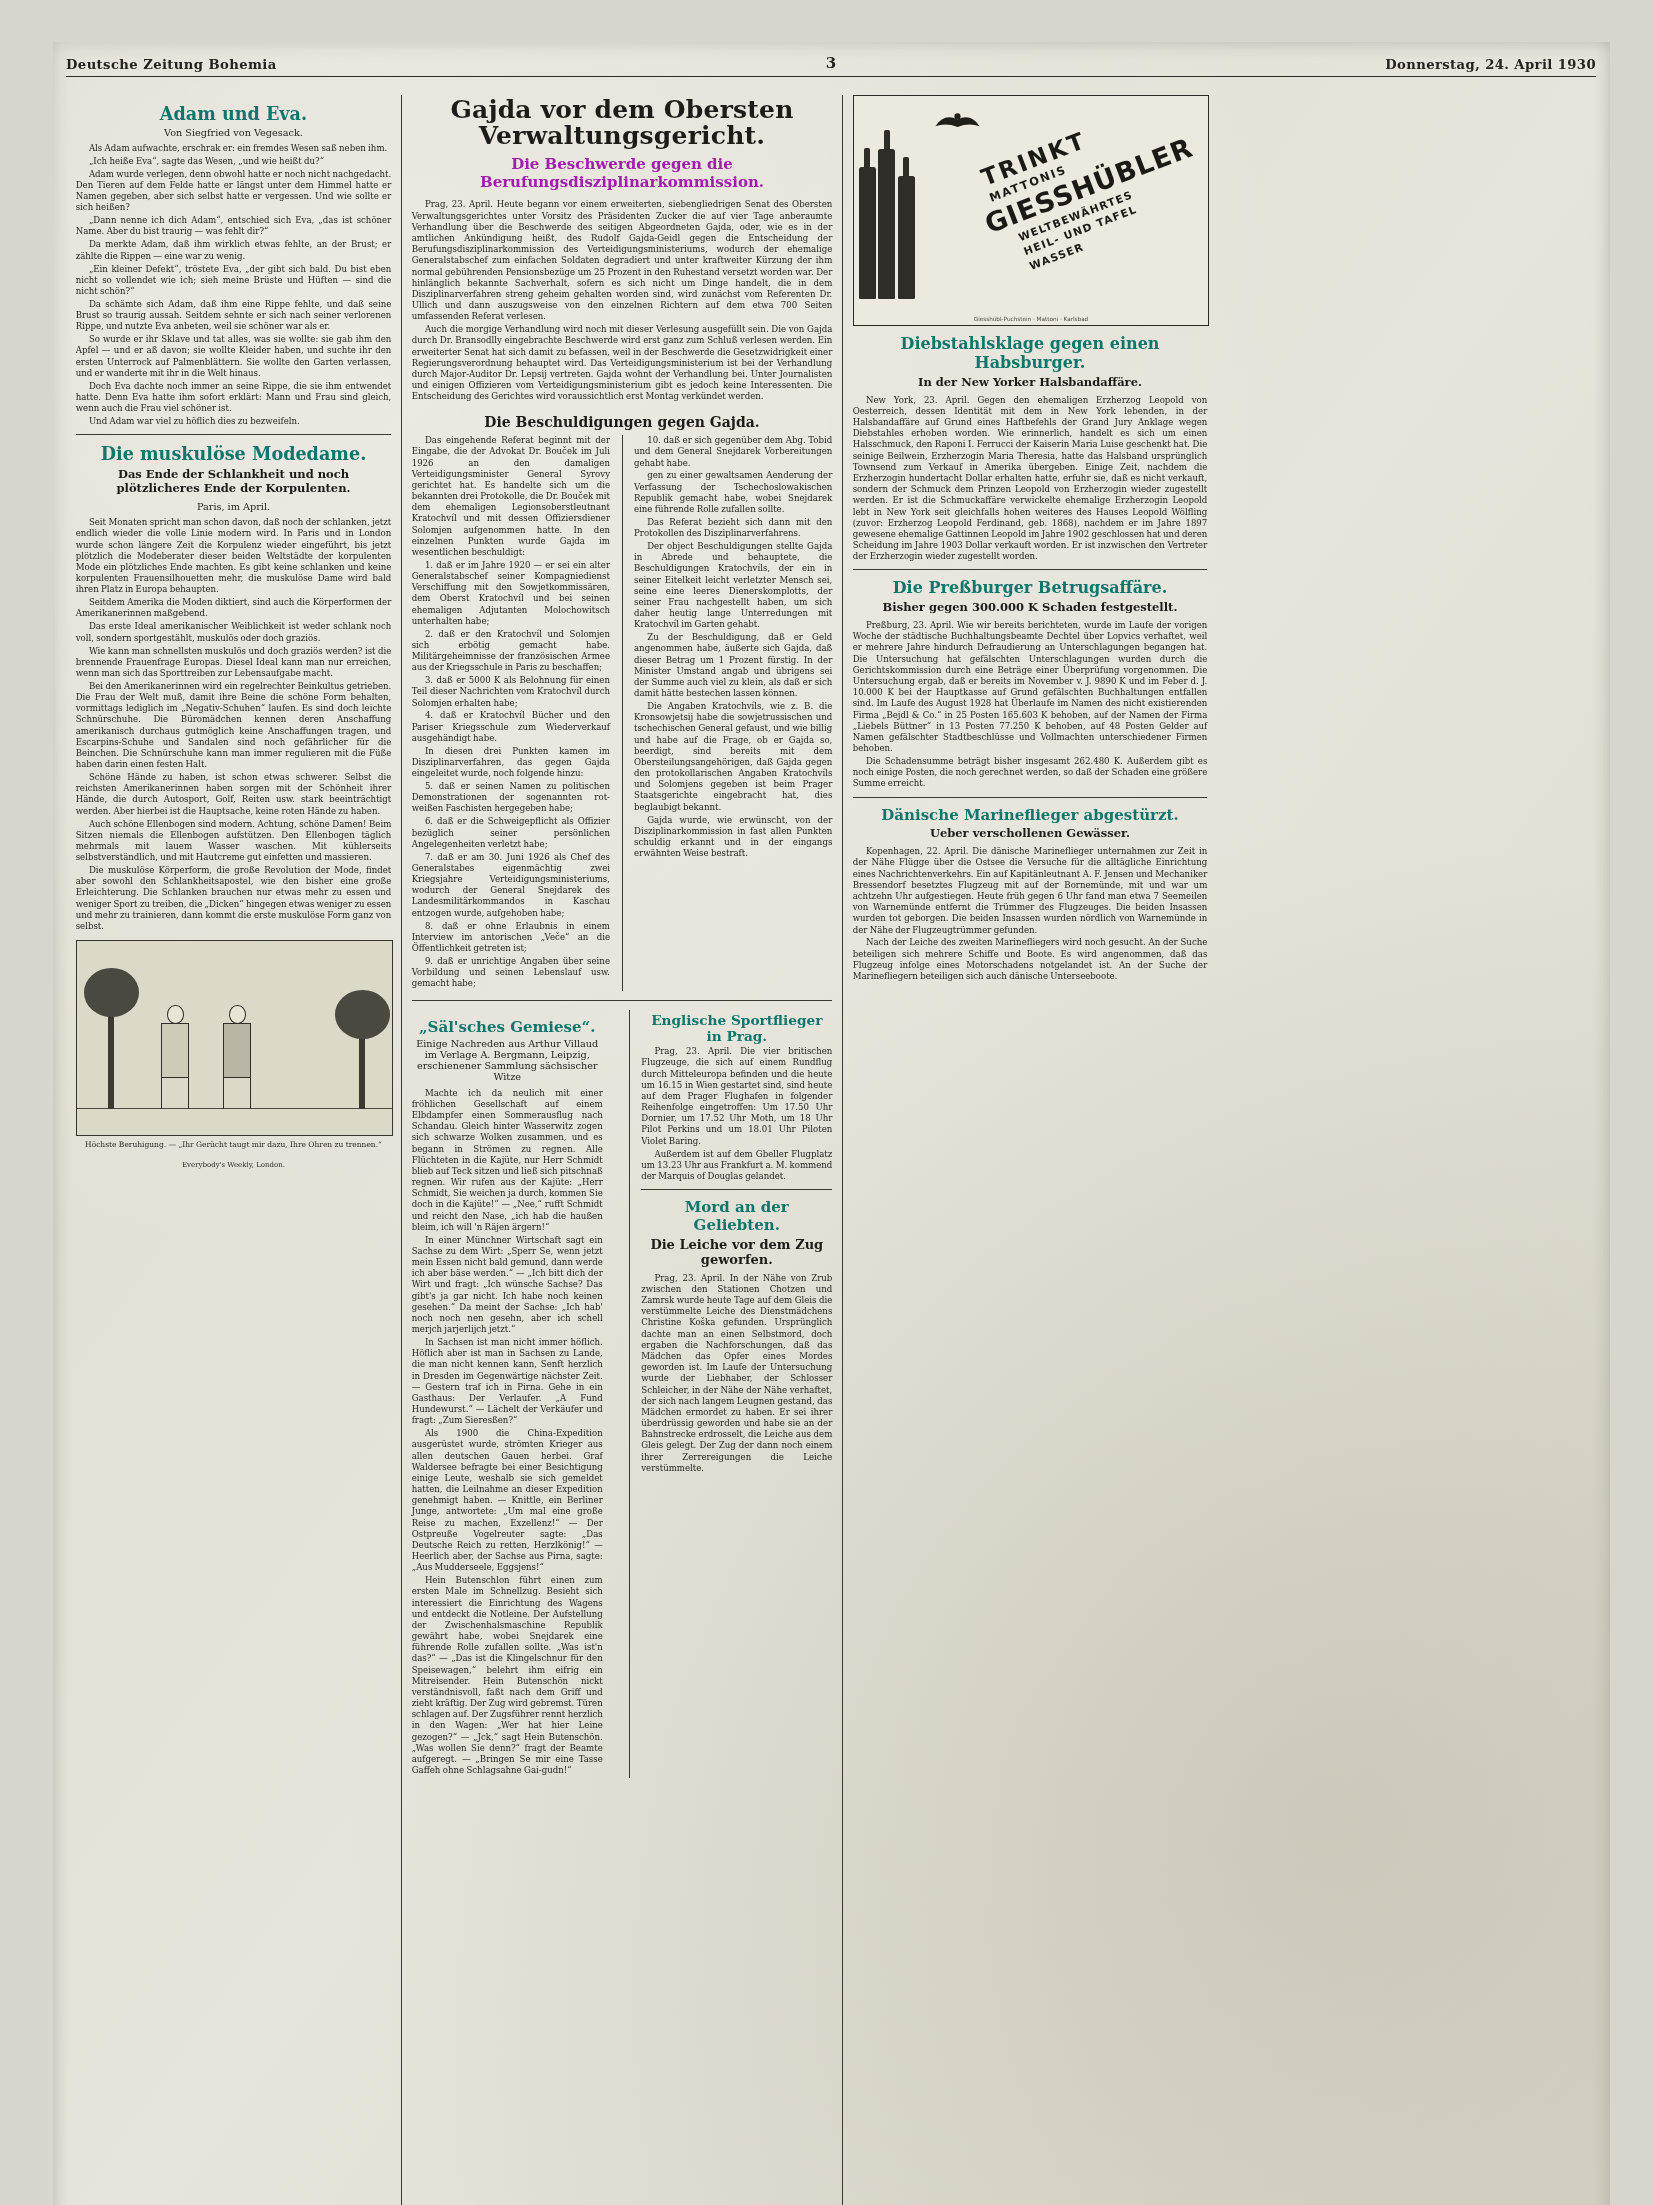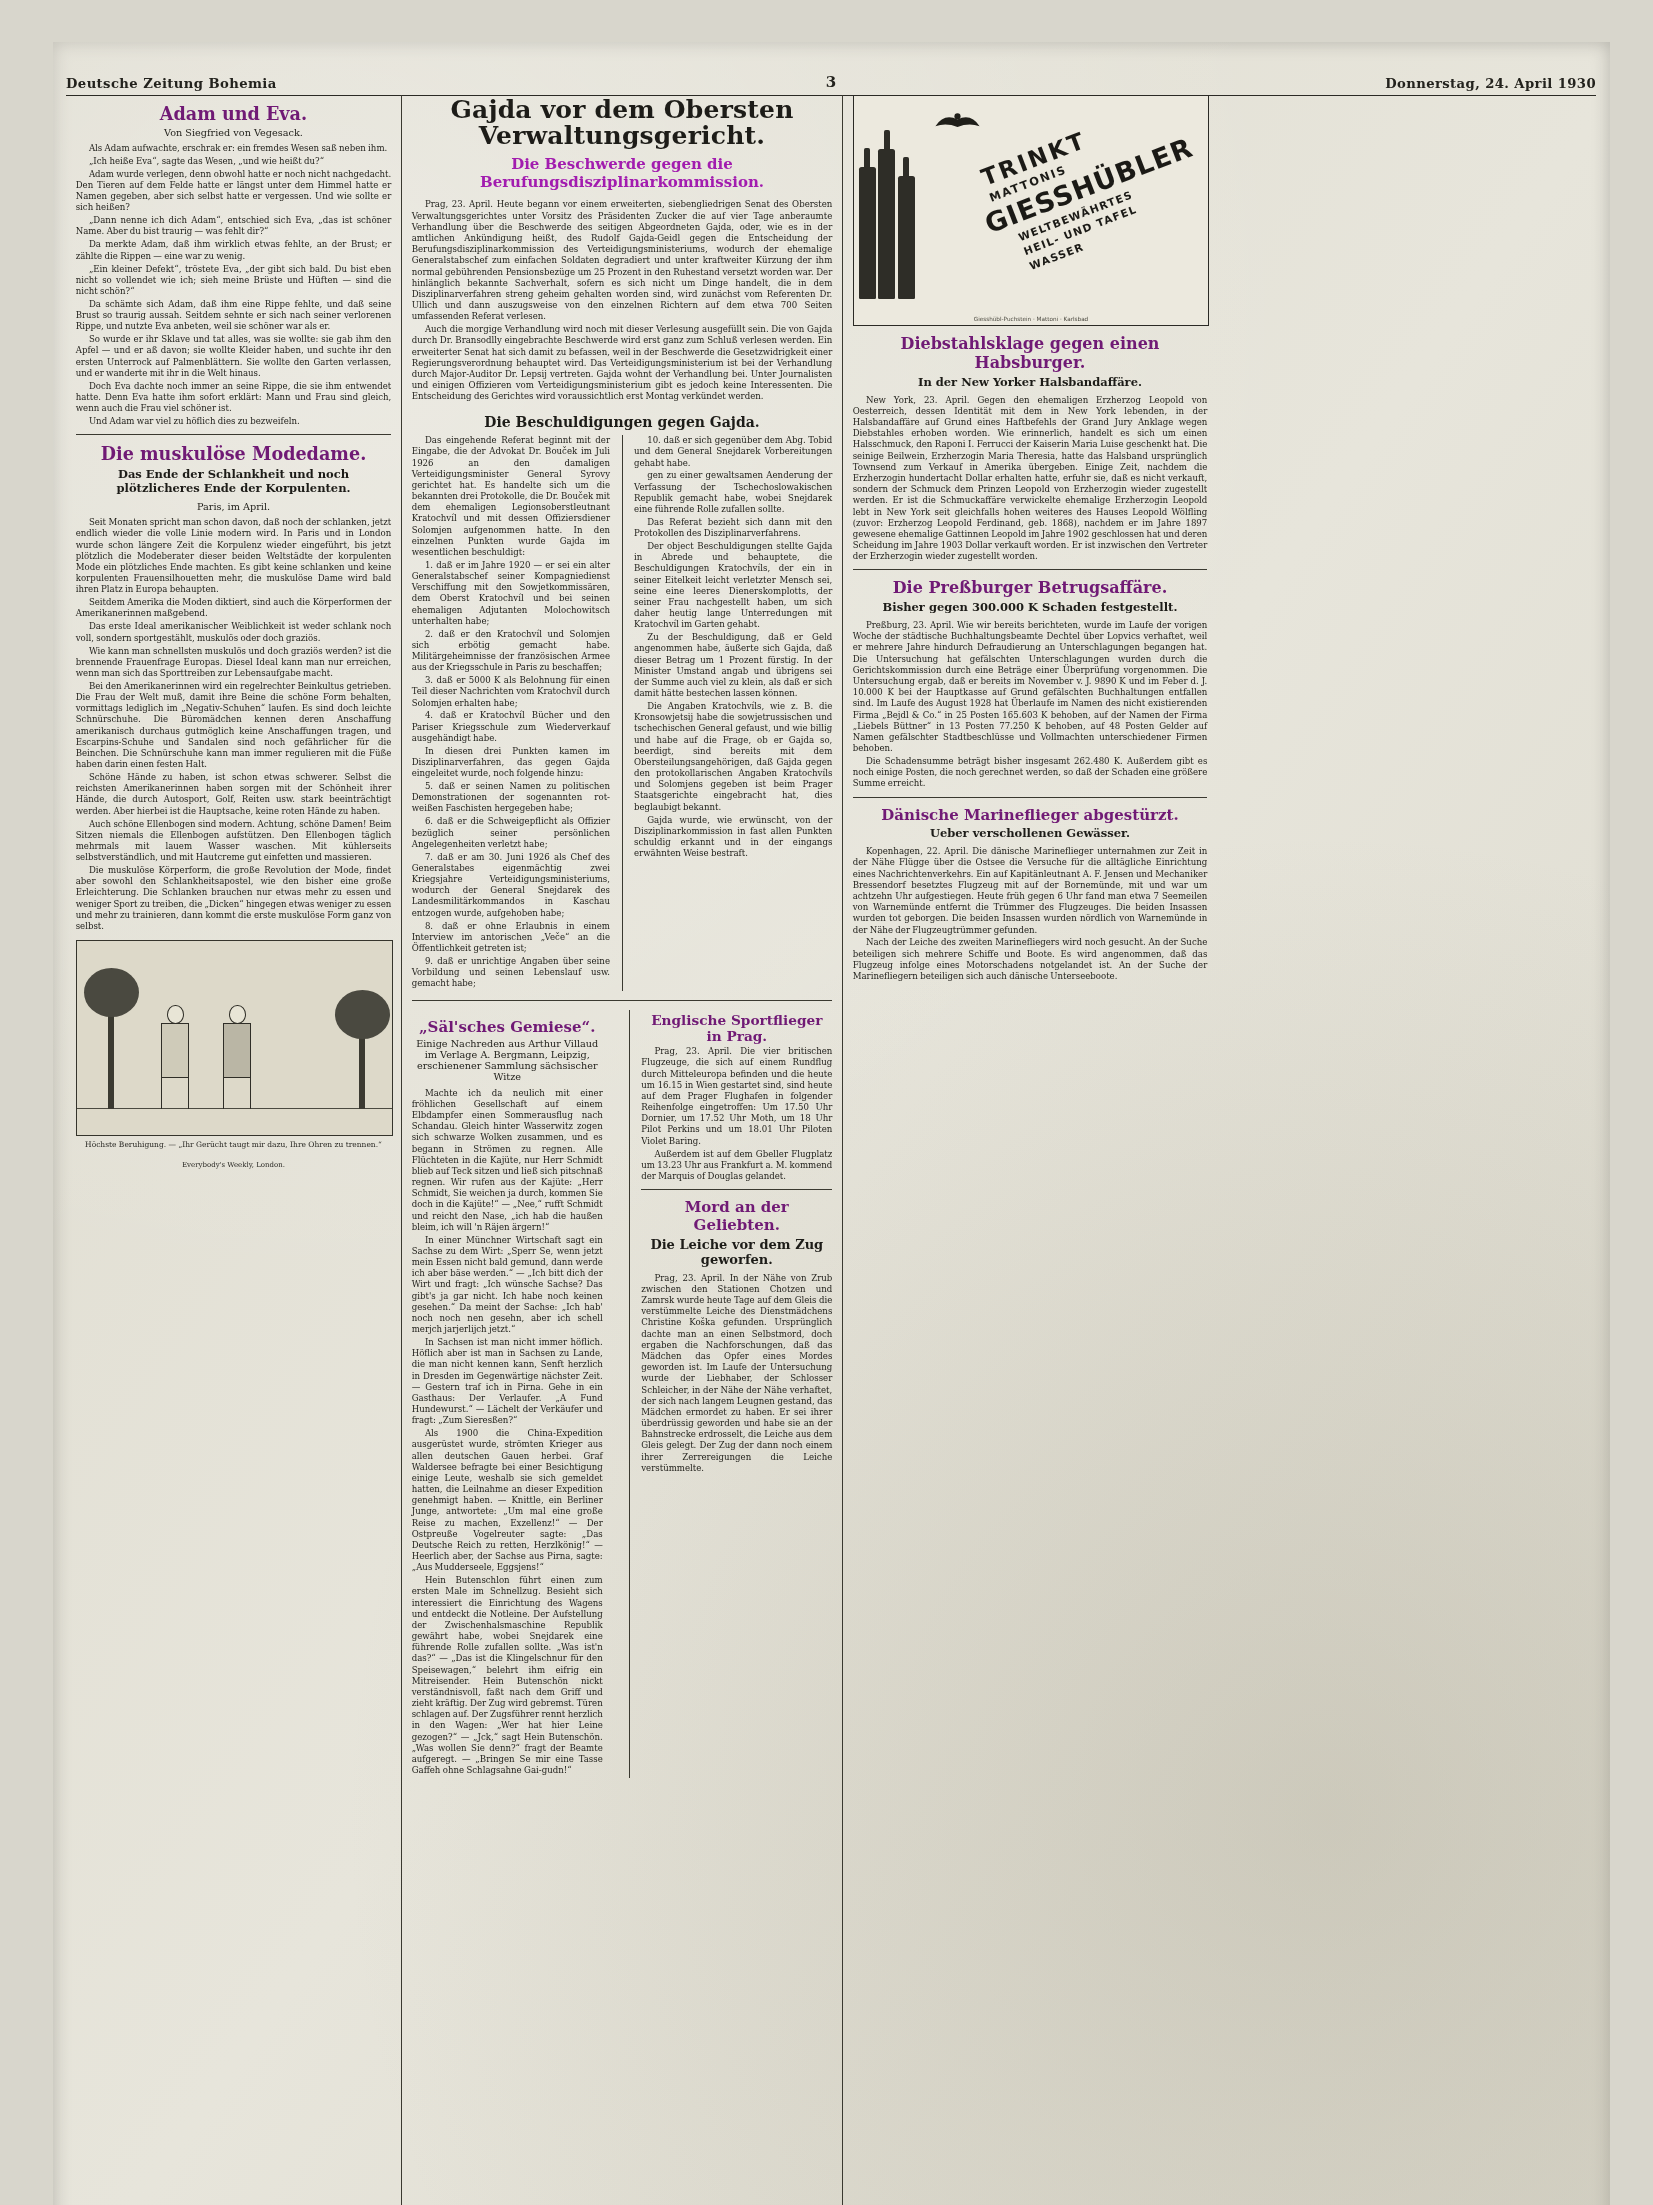--- a/index.html
+++ b/index.html
@@ -21,21 +21,21 @@
   .paper-noise{
     position:absolute; inset:0;
     background:
       radial-gradient(circle at 18% 12%, rgba(255,255,255,0.35) 0%, rgba(255,255,255,0) 40%),
       radial-gradient(circle at 82% 76%, rgba(160,155,135,0.30) 0%, rgba(160,155,135,0) 45%),
       linear-gradient(125deg, rgba(200,195,175,0.25) 0%, rgba(240,238,228,0.1) 50%, rgba(190,186,168,0.3) 100%);
     pointer-events:none;
   }
   
   .masthead{
-    position:absolute; left:66px; top:73px; width:1530px;
+    position:absolute; left:66px; top:54px; width:1530px;
     display:flex; align-items:flex-end; justify-content:space-between;
     border-bottom:1.3px solid #2b2a25;
     padding-bottom:4.4px;
   }
   .mast-left,.mast-right{
     font-family:"DejaVu Serif", serif;
     font-weight:bold;
     font-size:13.2px;
     letter-spacing:0.4px;
     color:#23221d;
@@ -79,21 +79,21 @@
     text-align:center;
     margin:0 0 8px 0;
     color:#a21caf;
   }
   h2.head-art{
     font-family:"DejaVu Serif", serif;
     font-weight:bold;
     font-size:17.6px;
     text-align:center;
     margin:8px 0 2.6px 0;
-    color:#701a75;
+    color:#0f766e;
   }
   h3.head-art-sub{
     font-family:"DejaVu Serif", serif;
     font-weight:bold;
     font-size:11.5px;
     text-align:center;
     margin:0 0 6.2px 0;
     color:#1d1c18;
   }
   h3.head-mid{

